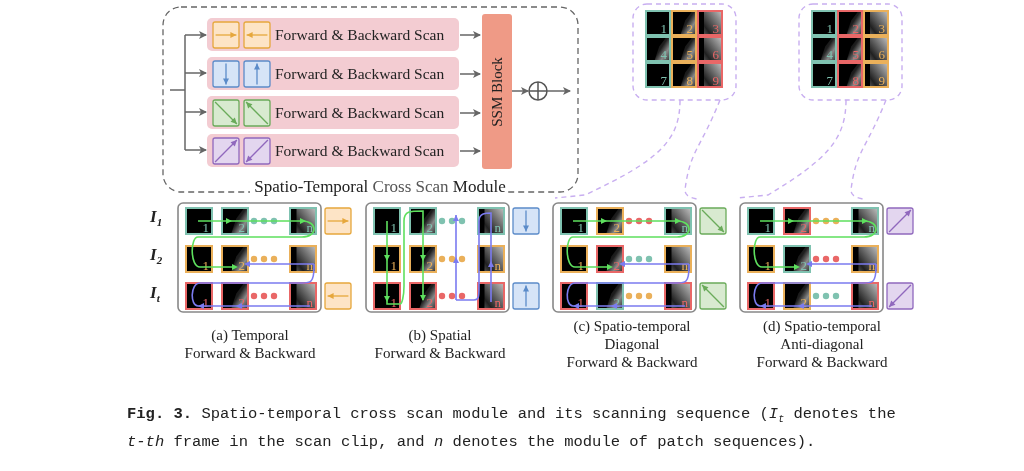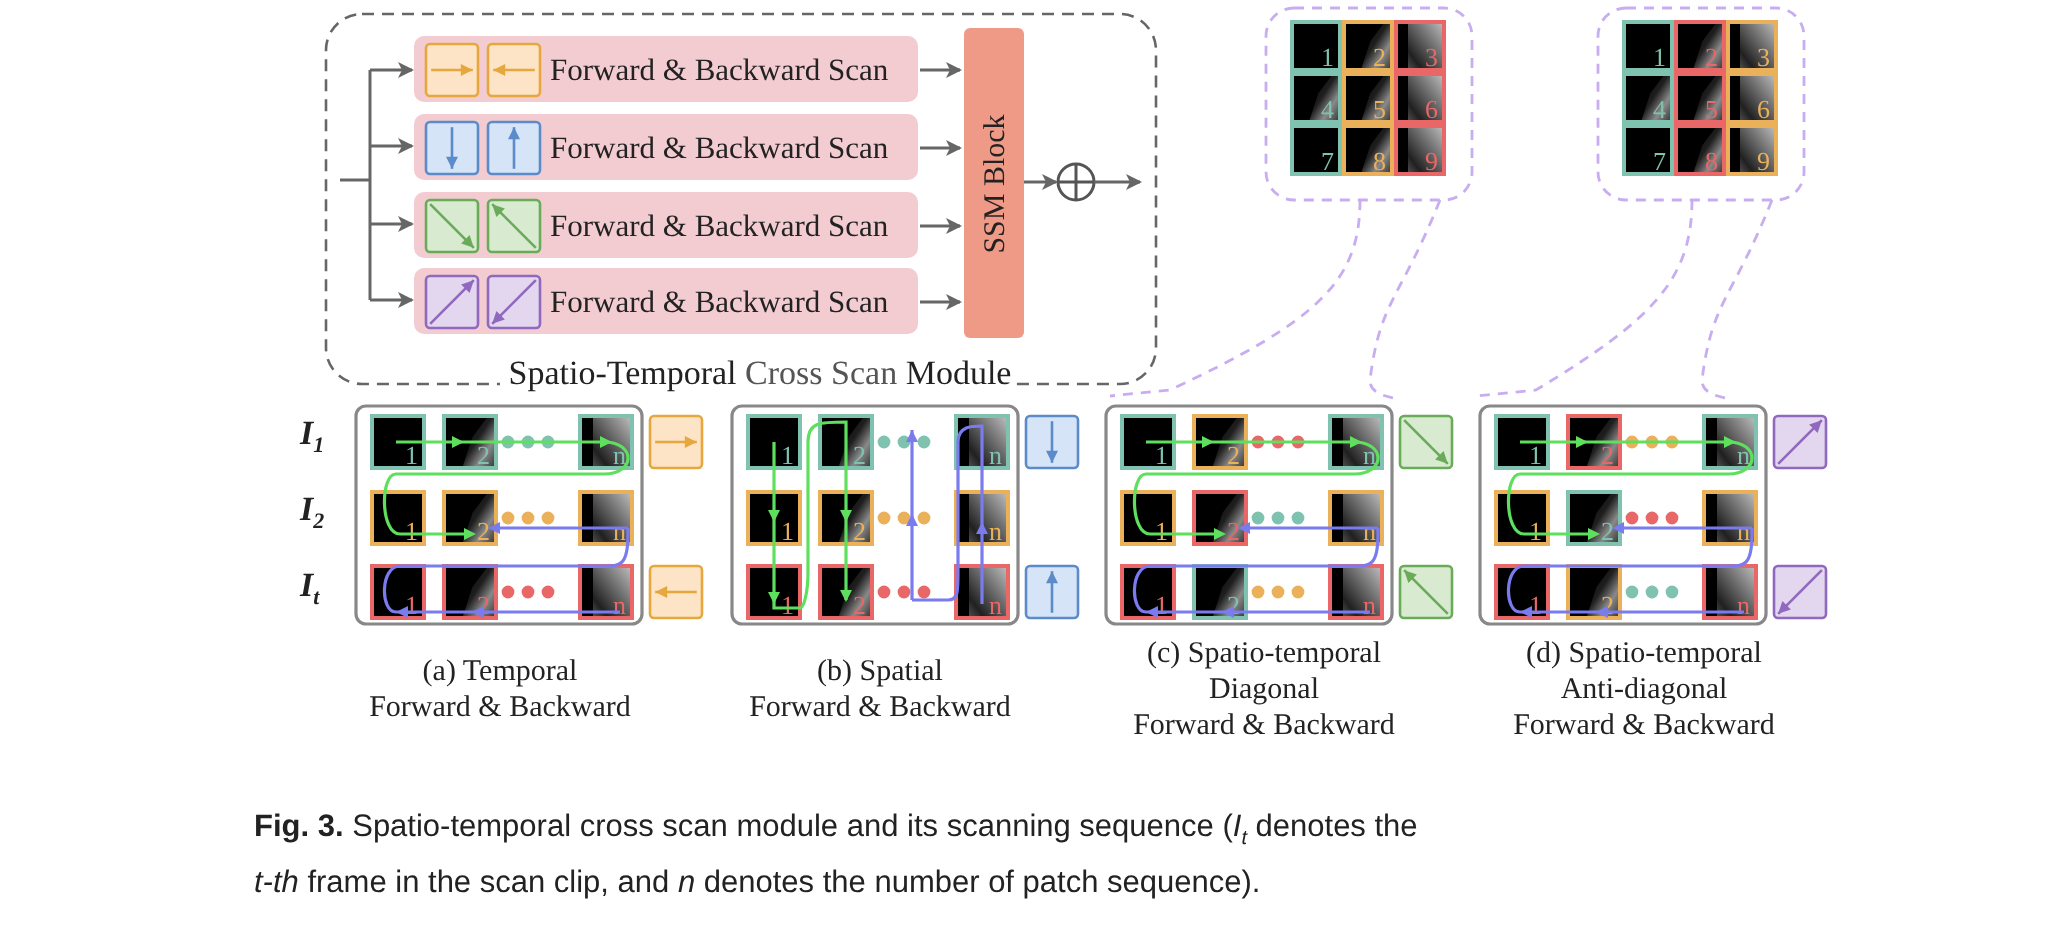--- a/index.html
+++ b/index.html
@@ -1,18 +1,18 @@
 <!DOCTYPE html>
 <html><head>
 <meta charset="utf-8">
 <style>
   html, body { margin:0; padding:0; background:#ffffff; }
   body { width:1024px; height:471px; position:relative; overflow:hidden; font-family:"Liberation Serif", serif; color:#222; }
   #fig { position:absolute; left:0; top:0; width:1024px; height:400px; }
-  .caption { position:absolute; left:127px; top:403px; width:800px; font-family:Liberation Sans, sans-serif; font-size:15.5px; line-height:22px; color:#222; }
+  .caption { position:absolute; left:127px; top:403px; width:800px; font-family:Liberation Mono, monospace; font-size:15.5px; line-height:22px; color:#222; }
   .caption .bold { font-weight:bold; }
   .caption i { font-style:italic; }
   svg text { font-family:"Liberation Serif", serif; }
 </style>
 </head>
 <body>
 
 <svg id="fig" width="1024" height="400" viewBox="0 0 1024 400" xmlns="http://www.w3.org/2000/svg">
   <defs>
     <marker id="ah-gray" markerWidth="8" markerHeight="8" refX="7" refY="4" orient="auto" markerUnits="userSpaceOnUse">
@@ -593,15 +593,15 @@
         <text x="822" y="367" text-anchor="middle" font-size="15" fill="#222">Forward &amp; Backward</text>
       </g>
     </g>
 </svg>
 
 <div class="caption">
   <div>
     <span class="bold">Fig. 3.</span><span> Spatio-temporal cross scan module and its scanning sequence (</span><i>I</i><sub style="font-size:10px;font-style:italic">t</sub><span> denotes the</span>
   </div>
   <div>
-    <i>t-th</i><span> frame in the scan clip, and </span><i>n</i><span> denotes the number of patch sequence).</span>
+    <i>t-th</i><span> frame in the scan clip, and </span><i>n</i><span> denotes the module of patch sequences).</span>
   </div>
 </div>
 
 </body></html>

